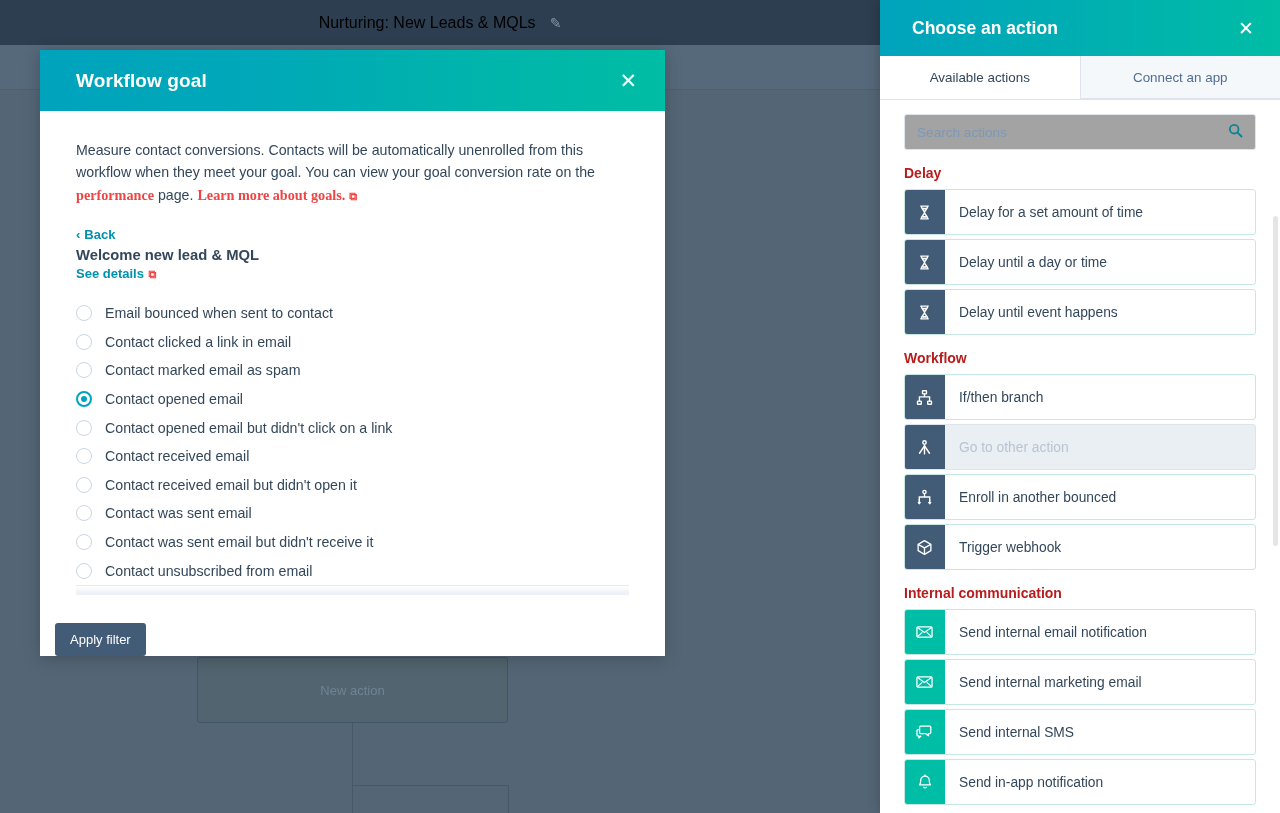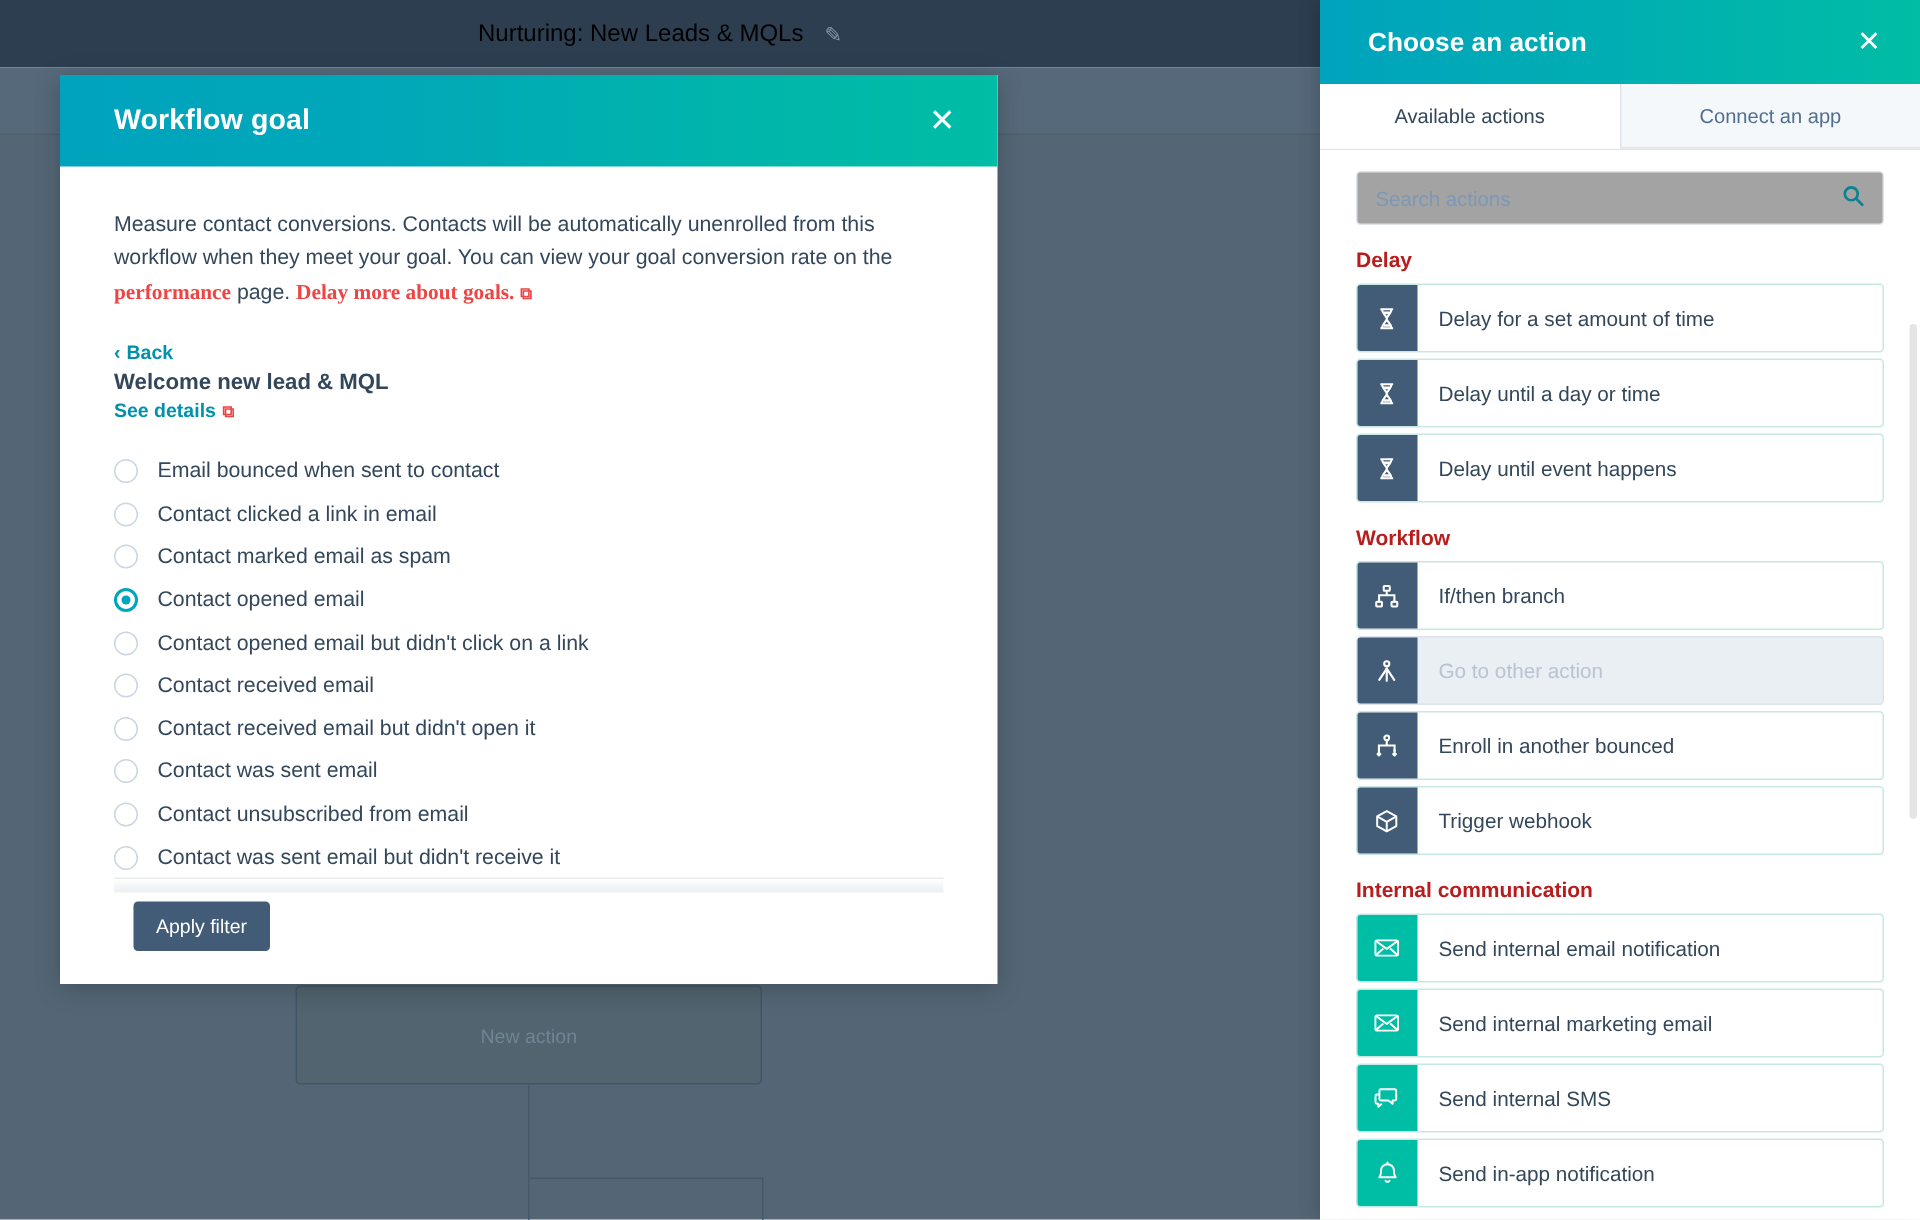--- a/index.html
+++ b/index.html
@@ -108,21 +108,21 @@
   .radio-label { font-size: 14.2px; color: #33475b; }
 
   .modal-divider {
     position: absolute; left: 36px; right: 36px; bottom: 61px;
     height: 10px;
     background: linear-gradient(180deg, #ffffff 0%, #f2f5f8 55%, #eceff3 100%);
     border-top: 1px solid #e8ecef;
   }
   .modal-footer {
     position: absolute; left: 0; right: 0; bottom: 0; height: 61px;
-    padding: 0 49px; display: flex; align-items: flex-start; padding-top: 6px;
+    padding: 0 15px; display: flex; align-items: flex-end; padding-top: 6px;
   }
   .apply-btn {
     background: #425b76; color: #fff; border: none; border-radius: 3px;
     font-size: 13px; padding: 9px 15px; cursor: pointer;
     font-family: "Liberation Sans", sans-serif;
   }
 
   
   .panel {
     position: absolute; right: 0; top: 0; width: 400px; height: 813px;
@@ -218,21 +218,21 @@
 
 <div class="modal">
 
   <div class="modal-header">
     <span class="modal-title">Workflow goal</span>
     <span class="modal-close">✕</span>
   </div>
 
   <div class="modal-body">
 
-    <p class="modal-desc"><span>Measure contact conversions. Contacts will be automatically unenrolled from this workflow when they meet your goal. You can view your goal conversion rate on the </span><a class="link">performance</a><span> page. </span><a class="link">Delay more about goals.</a> <span class="link ext-glyph">⧉</span></p>
+    <p class="modal-desc"><span>Measure contact conversions. Contacts will be automatically unenrolled from this workflow when they meet your goal. You can view your goal conversion rate on the </span><a class="link">performance</a><span> page. </span><a class="link">Learn more about goals.</a> <span class="link ext-glyph">⧉</span></p>
 
     <div class="back-link">
       <span class="back-chevron">‹</span><span>Back</span>
     </div>
 
     <div class="filter-title">Welcome new lead &amp; MQL</div>
 
     <div>
       <a class="see-details">See details</a>
       <span class="link ext-glyph">⧉</span>
@@ -266,25 +266,25 @@
         <div class="radio-row">
           <span class="radio-mark"></span>
           <span class="radio-label">Contact received email but didn't open it</span>
         </div>
         <div class="radio-row">
           <span class="radio-mark"></span>
           <span class="radio-label">Contact was sent email</span>
         </div>
         <div class="radio-row">
           <span class="radio-mark"></span>
+          <span class="radio-label">Contact was sent email but didn't receive it</span>
+        </div>
+        <div class="radio-row">
+          <span class="radio-mark"></span>
           <span class="radio-label">Contact unsubscribed from email</span>
-        </div>
-        <div class="radio-row">
-          <span class="radio-mark"></span>
-          <span class="radio-label">Contact was sent email but didn't receive it</span>
         </div>
       </div>
 
     <div class="modal-divider"></div>
     <div class="modal-footer">
       <button class="apply-btn">Apply filter</button>
     </div>
   </div>
 </div>
 

